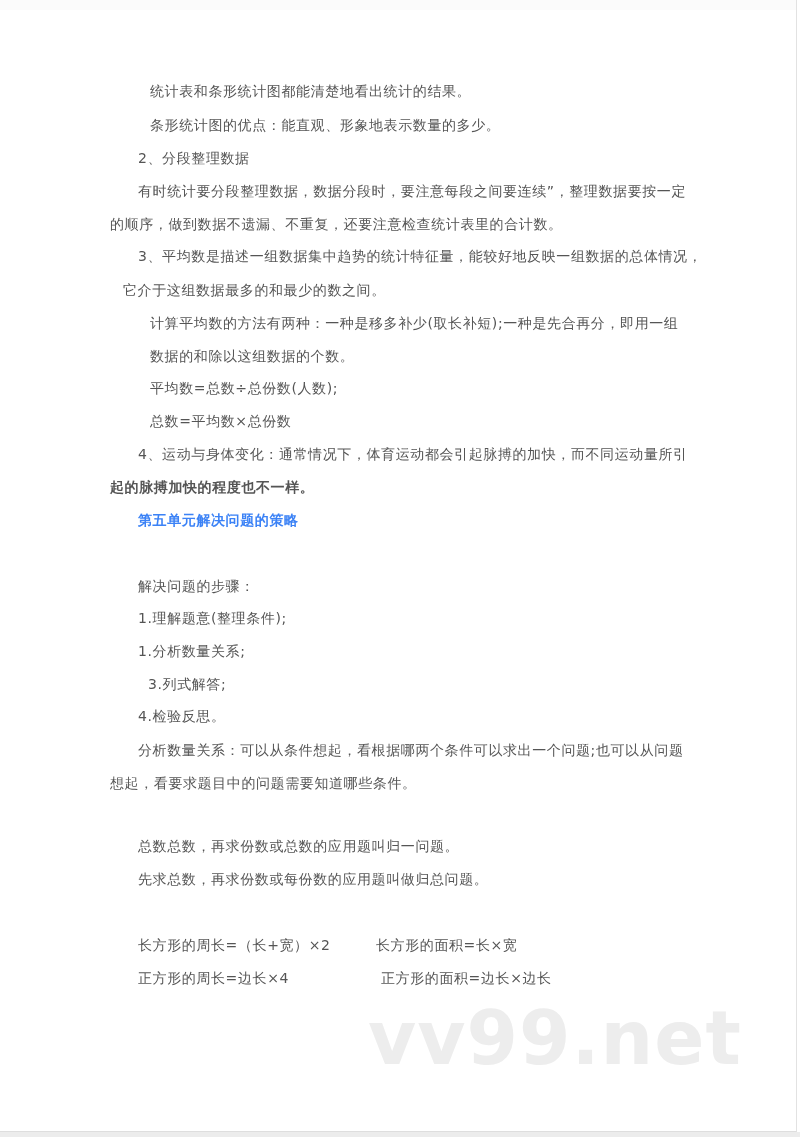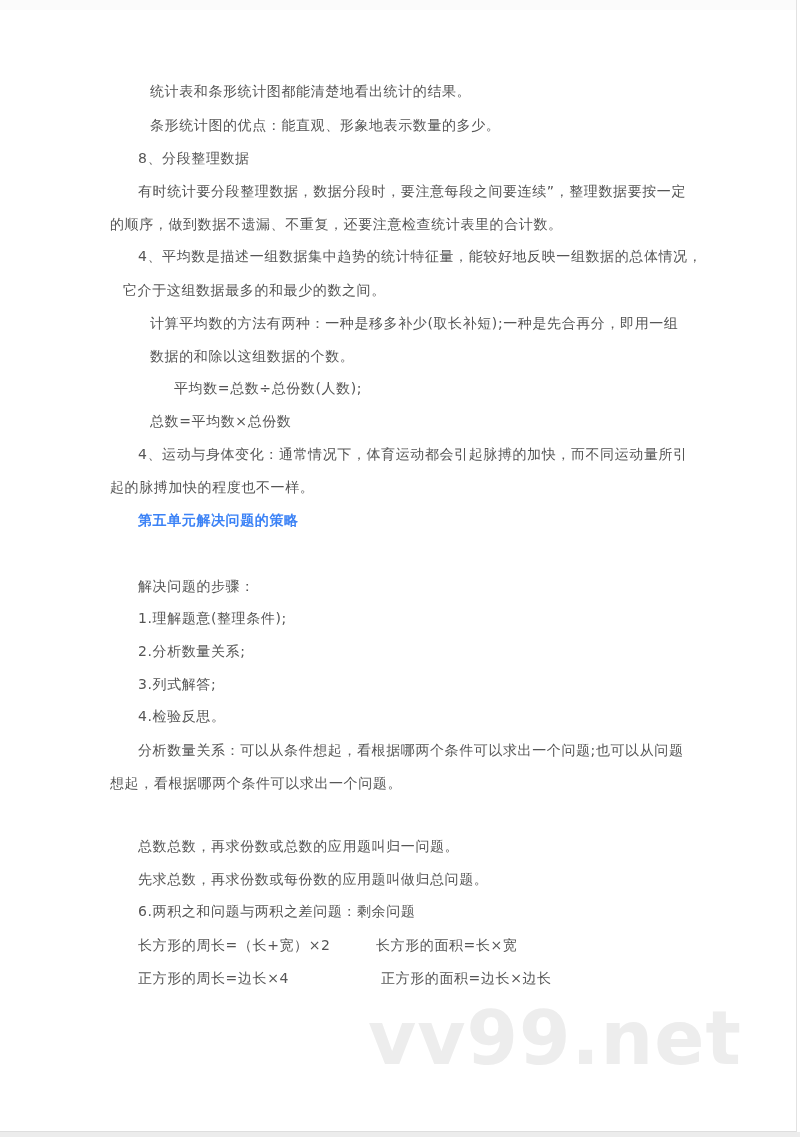--- a/index.html
+++ b/index.html
@@ -36,42 +36,41 @@
   }
 </style>
 </head>
 <body>
 
 <div class="page">
   <div class="topband"></div>
 
   <div class="line" style="left:150px;top:81px;">统计表和条形统计图都能清楚地看出统计的结果。</div>
   <div class="line" style="left:150px;top:115px;">条形统计图的优点：能直观、形象地表示数量的多少。</div>
-  <div class="line" style="left:138px;top:148px;">8、分段整理数据</div>
+  <div class="line" style="left:138px;top:148px;">2、分段整理数据</div>
   <div class="line" style="left:138px;top:181px;">有时统计要分段整理数据，数据分段时，要注意每段之间要连续”，整理数据要按一定</div>
   <div class="line" style="left:110px;top:214px;">的顺序，做到数据不遗漏、不重复，还要注意检查统计表里的合计数。</div>
-  <div class="line" style="left:138px;top:246px;">4、平均数是描述一组数据集中趋势的统计特征量，能较好地反映一组数据的总体情况，</div>
+  <div class="line" style="left:138px;top:246px;">3、平均数是描述一组数据集中趋势的统计特征量，能较好地反映一组数据的总体情况，</div>
   <div class="line" style="left:123px;top:280px;">它介于这组数据最多的和最少的数之间。</div>
   <div class="line" style="left:150px;top:313px;">计算平均数的方法有两种：一种是移多补少(取长补短);一种是先合再分，即用一组</div>
   <div class="line" style="left:150px;top:346px;">数据的和除以这组数据的个数。</div>
-  <div class="line" style="left:150px;top:378px;margin-left:24px;">平均数=总数÷总份数(人数);</div>
+  <div class="line" style="left:150px;top:378px;">平均数=总数÷总份数(人数);</div>
   <div class="line" style="left:150px;top:411px;">总数=平均数×总份数</div>
   <div class="line" style="left:138px;top:444px;">4、运动与身体变化：通常情况下，体育运动都会引起脉搏的加快，而不同运动量所引</div>
-  <div class="line" style="left:110px;top:477px;">起的脉搏加快的程度也不一样。</div>
+  <div class="line" style="left:110px;top:477px;font-weight:bold;">起的脉搏加快的程度也不一样。</div>
   <div class="line bold" style="left:138px;top:510px;">第五单元解决问题的策略</div>
   <div class="line" style="left:138px;top:576px;">解决问题的步骤：</div>
   <div class="line" style="left:138px;top:608px;">1.理解题意(整理条件);</div>
-  <div class="line" style="left:138px;top:641px;">2.分析数量关系;</div>
-  <div class="line" style="left:138px;top:674px;">3.列式解答;</div>
+  <div class="line" style="left:138px;top:641px;">1.分析数量关系;</div>
+  <div class="line" style="left:148px;top:674px;">3.列式解答;</div>
   <div class="line" style="left:138px;top:706px;">4.检验反思。</div>
   <div class="line" style="left:138px;top:740px;">分析数量关系：可以从条件想起，看根据哪两个条件可以求出一个问题;也可以从问题</div>
-  <div class="line" style="left:110px;top:773px;">想起，看根据哪两个条件可以求出一个问题。</div>
+  <div class="line" style="left:110px;top:773px;">想起，看要求题目中的问题需要知道哪些条件。</div>
   <div class="line" style="left:138px;top:836px;">总数总数，再求份数或总数的应用题叫归一问题。</div>
   <div class="line" style="left:138px;top:869px;">先求总数，再求份数或每份数的应用题叫做归总问题。</div>
-  <div class="line" style="left:138px;top:901px;">6.两积之和问题与两积之差问题：剩余问题</div>
 
   <div class="line" style="left:138px;top:935px;">长方形的周长=（长+宽）×2</div>
   <div class="line" style="left:376px;top:935px;text-align:right;">长方形的面积=长×宽</div>
   <div class="line" style="left:138px;top:968px;text-align:center;">正方形的周长=边长×4</div>
   <div class="line" style="left:381px;top:968px;">正方形的面积=边长×边长</div>
 
   <div class="watermark">vv99.net</div>
 </div>
 <div class="bottom-band"></div>
 

